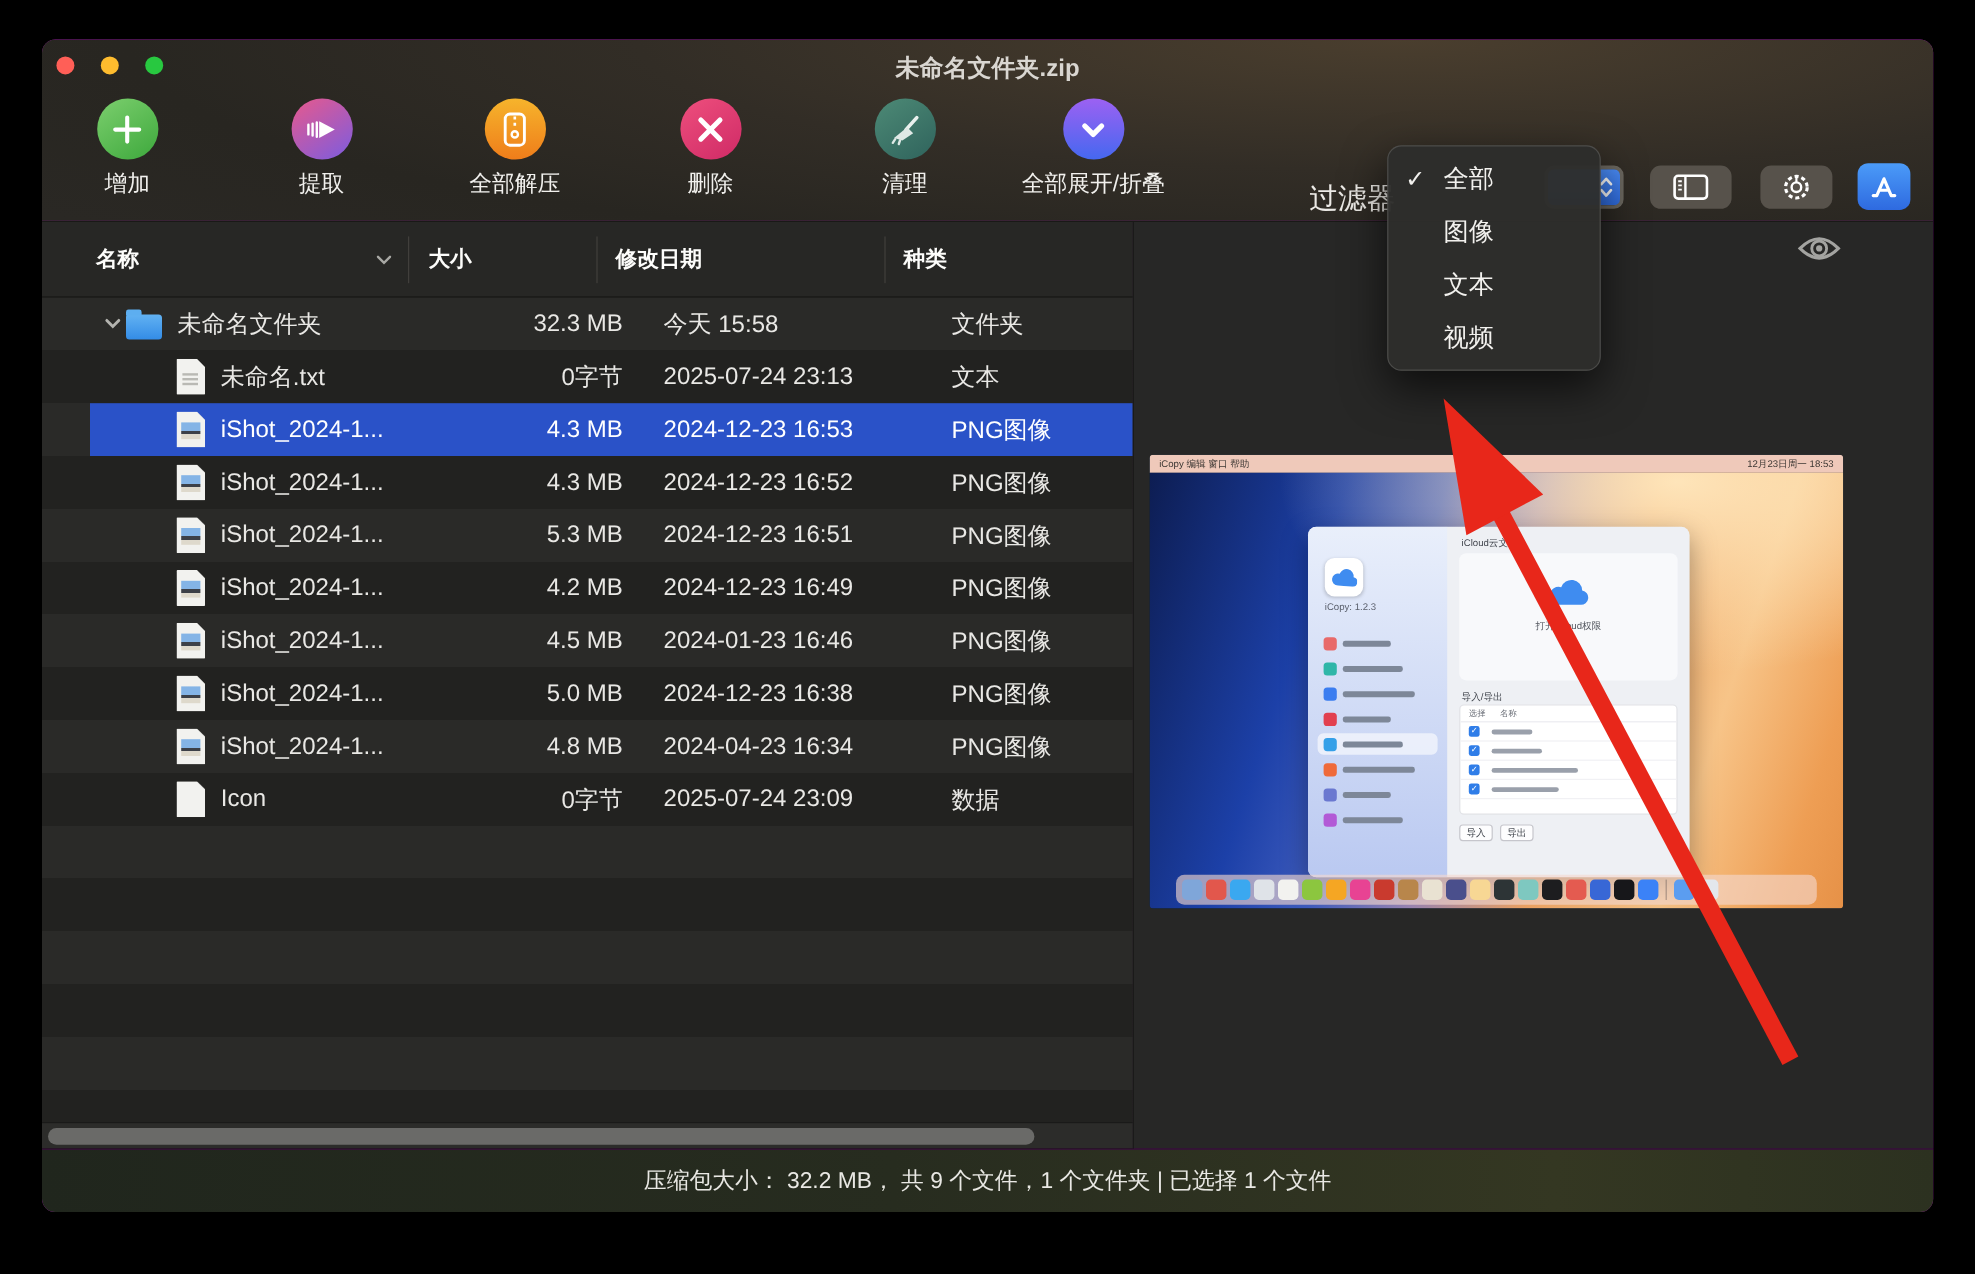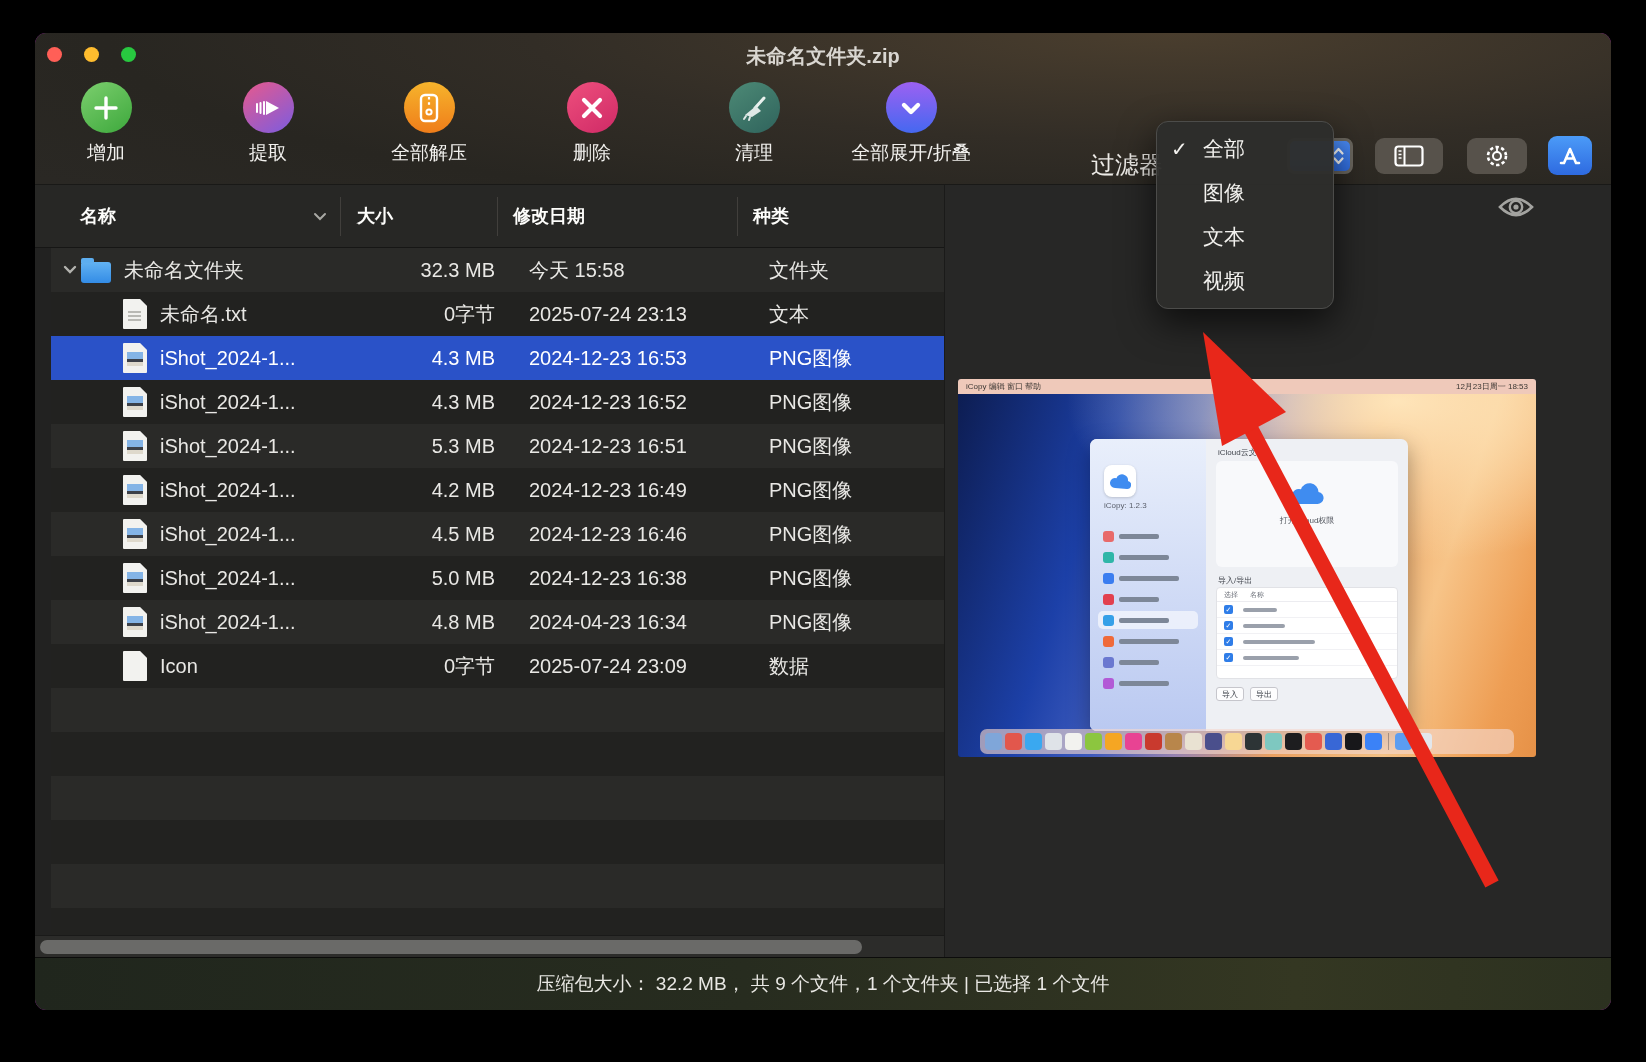--- a/index.html
+++ b/index.html
@@ -31,22 +31,22 @@
   .menu{position:absolute;left:1121px;top:88px;width:178px;border-radius:12px;z-index:50;
         background:rgba(45,45,43,.97);border:1px solid #4c4c4a;box-shadow:0 14px 36px rgba(0,0,0,.65);
         padding:5px 0;}
   .mitem{height:44px;display:flex;align-items:center;font-size:21px;color:#f2f1ee;padding-left:14px;}
   .mitem .chk{width:32px;font-size:20px;color:#f2f1ee;}
   
   .list{position:absolute;left:0;top:152px;width:909px;height:772px;background:#222221;}
   .thead{position:absolute;left:0;top:0;width:100%;height:63px;background:#272725;border-bottom:1px solid #161615;}
   .thead .h{position:absolute;top:0;height:63px;line-height:63px;font-size:18px;font-weight:bold;color:#fdfdfb;}
   .thead .sep{position:absolute;top:12px;width:1px;height:39px;background:#413f3c;}
-  .tbody{position:absolute;left:16px;top:63px;width:100%;height:687px;
-         background:repeating-linear-gradient(180deg,#2a2a28 0 44px,#222220 44px 88px);}
+  .tbody{position:absolute;left:0;top:63px;width:100%;height:687px;
+         background:repeating-linear-gradient(180deg,#2a2a28 0 44px,#222220 44px 88px);padding-left:40px;}
   .row{height:44px;display:flex;align-items:center;font-size:20px;color:#e9e8e5;}
   .row.sel{background:#2a52c8;color:#fff;}
   .c-name{flex:0 0 305px;display:flex;align-items:center;padding-left:8px;overflow:hidden;white-space:nowrap;}
   .c-size{flex:0 0 157px;text-align:right;padding-right:18px;}
   .c-date{flex:0 0 240px;padding-left:16px;white-space:nowrap;}
   .c-kind{flex:1 1 auto;padding-left:16px;white-space:nowrap;}
   .disc{width:22px;display:flex;justify-content:center;}
   .spacer{width:64px;flex:0 0 64px;}
   .ficon{position:relative;margin-right:13px;flex:0 0 auto;}
   .ficon.folder{width:30px;height:21px;margin-top:4px;border-radius:2px 3px 3px 3px;
@@ -322,21 +322,21 @@
           </div>
           <div class="row">
             <div class="c-name">
               <span class="spacer"></span>
               <span class="ficon doc">
                 <i class="thumb"></i>
               </span>
               <span>iShot_2024-1...</span>
             </div>
             <div class="c-size">4.5 MB</div>
-            <div class="c-date">2024-12-23 16:46</div>
+            <div class="c-date">2024-01-23 16:46</div>
             <div class="c-kind">PNG图像</div>
           </div>
           <div class="row">
             <div class="c-name">
               <span class="spacer"></span>
               <span class="ficon doc">
                 <i class="thumb"></i>
               </span>
               <span>iShot_2024-1...</span>
             </div>

